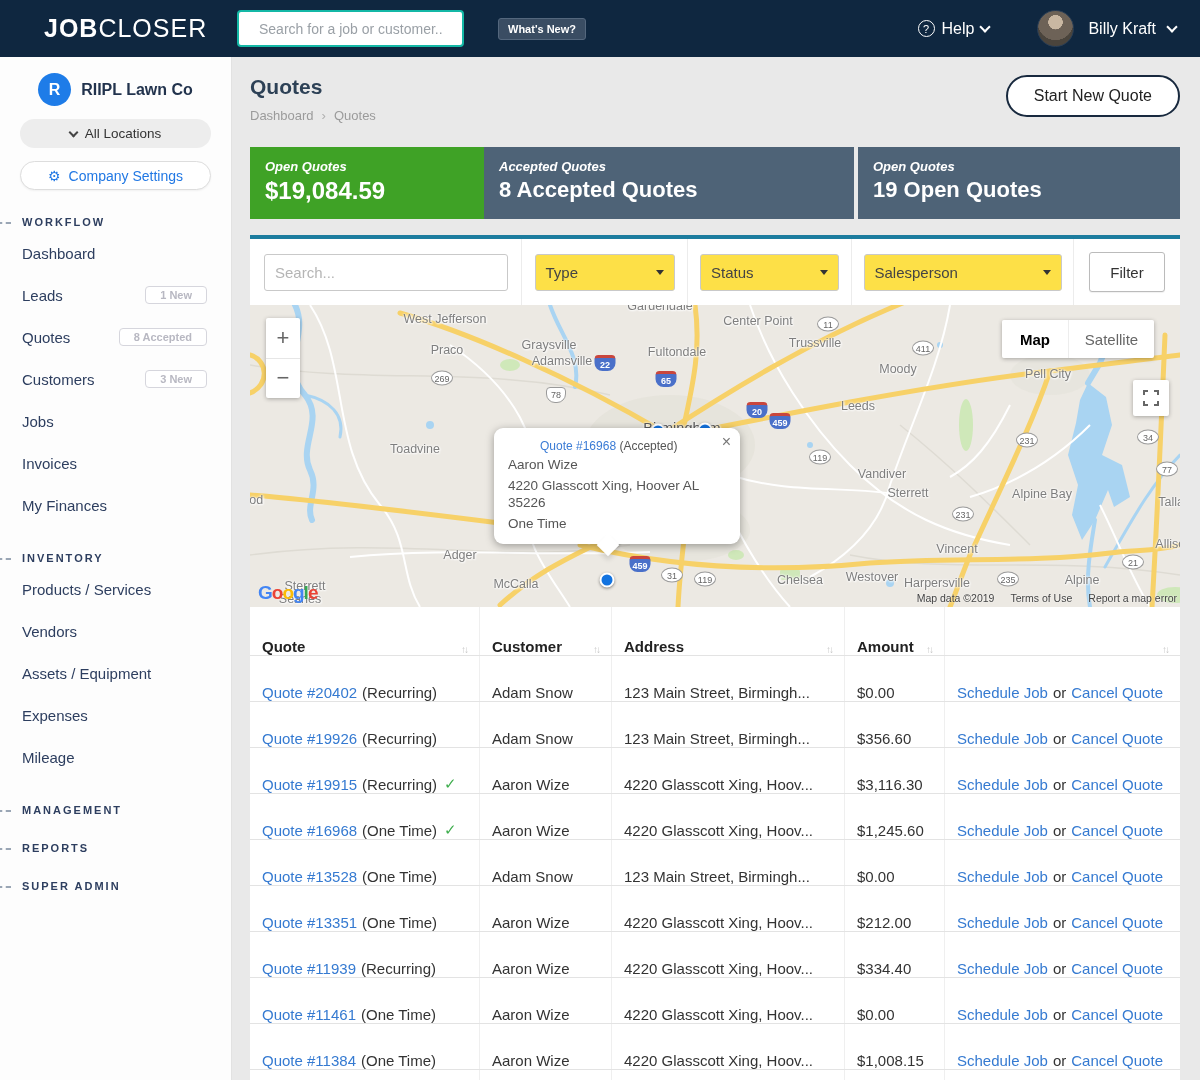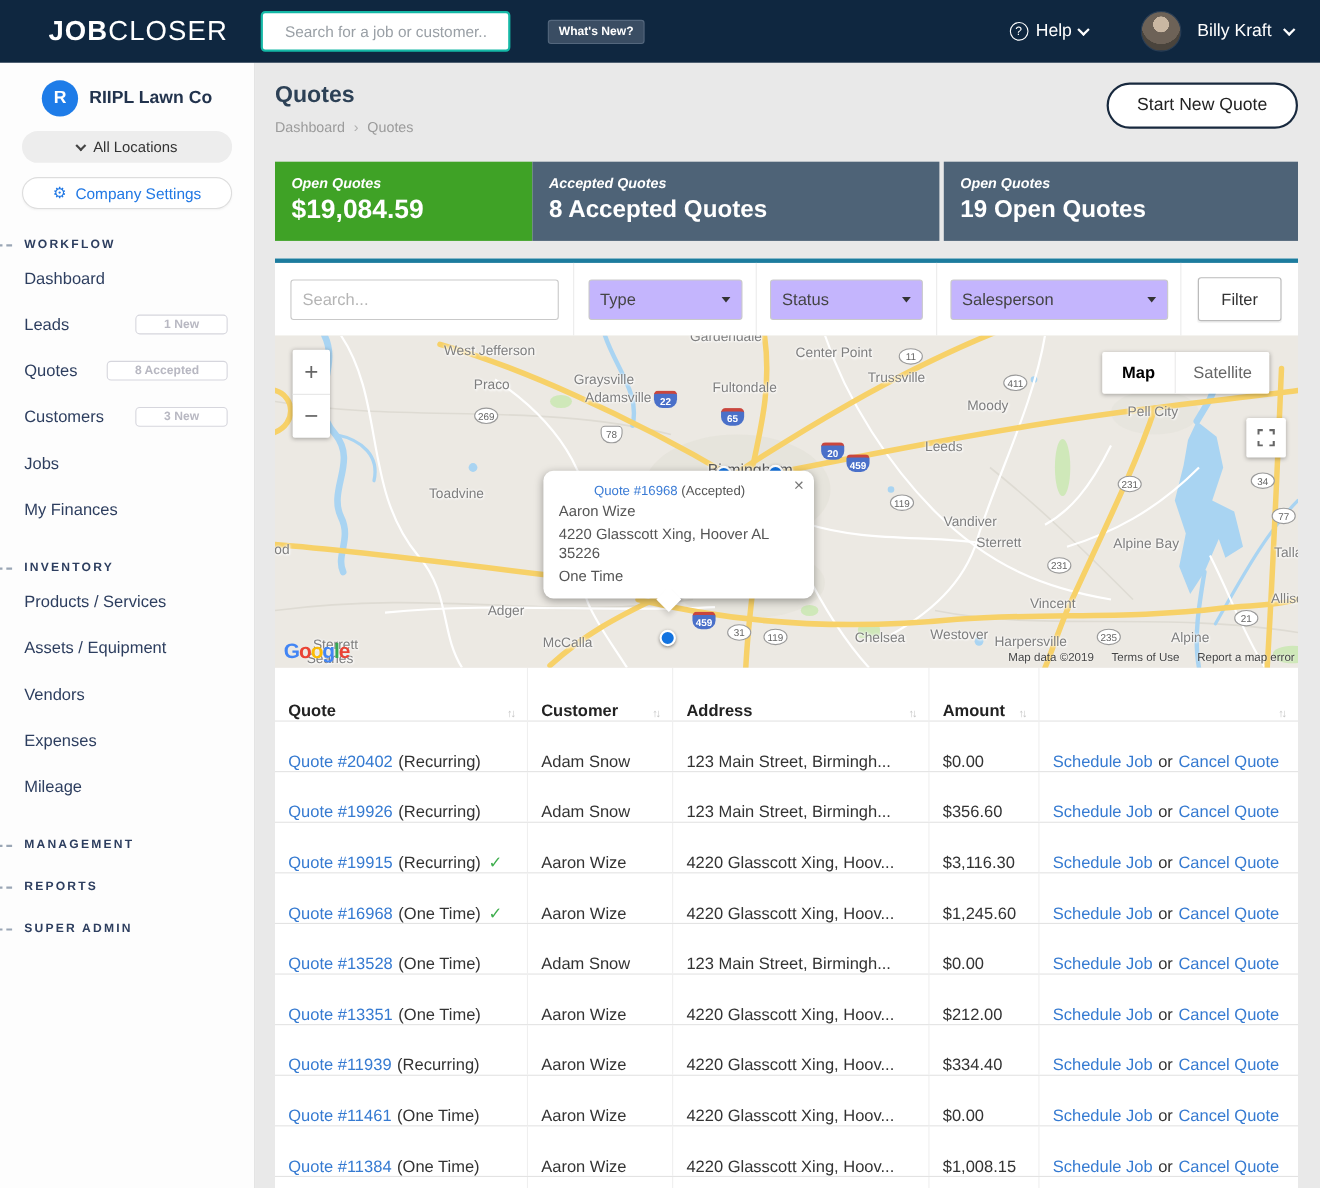--- a/index.html
+++ b/index.html
@@ -39,21 +39,21 @@
   .pill.loc .chev { border-color:#444; width:7px; height:7px; margin-top:-3px; }
   .pill.settings { background:#fff; border:1px solid #ddd; color:#2178e4; font-size:14px;
     box-shadow:0 1px 2px rgba(0,0,0,.05); }
   .gear { font-family:"DejaVu Sans", sans-serif; font-size:14px; }
   .sec-head { position:relative; margin:26px 0 4px; padding-left:22px; font-size:11px; font-weight:bold;
     letter-spacing:2px; color:#2d3e5f; }
   .sec-head::before { content:""; position:absolute; left:-3px; top:6px; width:14px;
     border-top:2px dashed #9aa6b5; }
   .nav-item { height:42px; display:flex; align-items:center; justify-content:space-between;
     padding:0 24px 0 22px; font-size:15px; color:#2d3e5f; cursor:pointer; }
-  .badge { border:1px solid #d6d6dd; border-radius:4px; padding:2px 25px; font-size:11px;
+  .badge { border:1px solid #d6d6dd; border-radius:4px; padding:2px 14px; font-size:11px;
     font-weight:bold; color:#b8b8c2; background:#fff; }
 
   
   .main { position:absolute; left:232px; top:57px; width:968px; height:1023px; background:#e9e9e9;
     padding:18px 20px 0 18px; }
   .page-head { display:flex; justify-content:space-between; align-items:flex-start; height:58px; }
   .page-title { font-size:21px; font-weight:bold; color:#2d4156; }
   .crumbs { margin-top:9px; font-size:13px; color:#9b9b9b; display:flex; gap:8px; align-items:center; }
   .crumb-sep { color:#b0b0b0; }
   .start-btn { height:42px; padding:0 26px; border-radius:22px; border:2px solid #18293e; background:#fff;
@@ -70,21 +70,21 @@
 
   .panel { margin-top:16px; background:#fff; width:930px; }
   .filters { height:70px; border-top:4px solid #1c7c9e; display:flex; align-items:stretch; }
   .fsec { display:flex; align-items:center; border-right:1px solid #ececec; }
   .fsec.s1 { width:272px; } .fsec.s2 { width:166px; justify-content:center; }
   .fsec.s3 { width:164px; justify-content:center; } .fsec.s4 { width:222px; justify-content:center; }
   .fsec.s5 { flex:1; border-right:none; justify-content:center; }
   .f-search { width:244px; height:37px; margin-left:14px; border:1px solid #c9c9c9; border-radius:3px;
     padding:0 10px; font-size:15px; color:#333; outline:none; font-family:inherit; }
   .f-search::placeholder { color:#b5b5b5; }
-  .select { height:37px; border:1px solid #c9c9c9; border-radius:3px; background:#c4b5fd; display:flex;
+  .select { height:37px; border:1px solid #c9c9c9; border-radius:3px; background:#fde047; display:flex;
     align-items:center; justify-content:space-between; padding:0 10px; font-size:15px; color:#444; cursor:pointer; }
   .select .caret { width:0; height:0; border-left:4px solid transparent; border-right:4px solid transparent;
     border-top:5px solid #333; margin-left:10px; }
   .sel-type { width:140px; } .sel-status { width:139px; } .sel-sales { width:198px; }
   .filter-btn { width:76px; height:40px; border:1px solid #bbb; border-radius:3px; background:#fff;
     font-size:15px; color:#333; cursor:pointer; font-family:inherit; box-shadow:0 1px 1px rgba(0,0,0,.06); }
 
   
   .map { position:relative; width:930px; height:302px; background:#ece9e3; overflow:hidden; }
   .map svg.base { position:absolute; left:0; top:0; }
@@ -191,32 +191,35 @@
       <span class="badge">8 Accepted</span>
     </div>
   <div class="nav-item">
       <span>Customers</span>
       <span class="badge">3 New</span>
     </div>
   <div class="nav-item">
       <span>Jobs</span>
     </div>
   <div class="nav-item">
+      <span>Invoices</span>
+    </div>
+  <div class="nav-item">
       <span>My Finances</span>
     </div>
 
   <div class="sec-head">INVENTORY</div>
   <div class="nav-item">
       <span>Products / Services</span>
     </div>
   <div class="nav-item">
+      <span>Vendors</span>
+    </div>
+  <div class="nav-item">
       <span>Assets / Equipment</span>
-    </div>
-  <div class="nav-item">
-      <span>Vendors</span>
     </div>
   <div class="nav-item">
       <span>Expenses</span>
     </div>
   <div class="nav-item">
       <span>Mileage</span>
     </div>
 
   <div class="sec-head">MANAGEMENT</div>
   <div class="sec-head">REPORTS</div>

